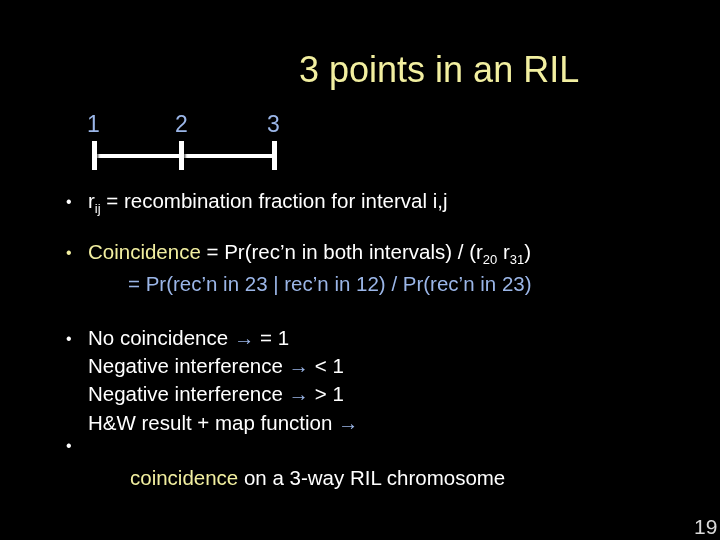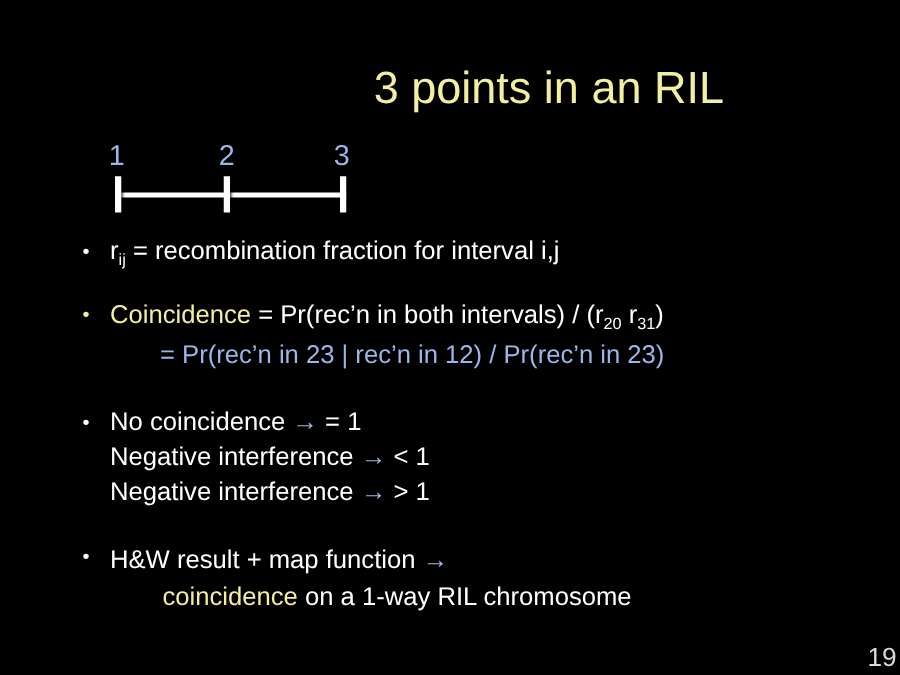--- a/index.html
+++ b/index.html
@@ -40,21 +40,21 @@
   }
   .yellow { color:#F2EFA0; }
   .blue   { color:#9BB6E8;text-align:right; }
   sub.s { font-size:13px; position:relative; top:0;margin-top:36px; }
   .r-b1   { top:189px; }  .dot-b1 { top:193px; }
   .r-b2a  { top:240px; }  .dot-b2 { top:244px; }
   .r-b2b  { top:272px; left:128px; }
   .r-b3a  { top:326px; }  .dot-b3 { top:330px; }
   .r-b3b  { top:354px; }
   .r-b3c  { top:382px; }
-  .r-b4a  { top:436px; }  .dot-b4 { top:437px; }
+  .r-b4a  { top:411px; }  .dot-b4 { top:437px; }
   .r-b4b  { top:466px; left:130px; }
   .pagenum {
     position:absolute; left:694px; top:515px;
     font-size:21px; color:#D9D9D9;
     text-shadow:1px 1px 1px rgba(0,0,0,0.9);
   }
 </style>
 </head>
 <body>
 
@@ -92,18 +92,18 @@
   </div>
   <div class="row r-b3c">
     <span>Negative interference </span><span class="blue">→</span><span> &gt; 1</span>
   </div>
 
   <span class="dot dot-b4">•</span>
   <div class="row r-b4a">
     <span>H&amp;W result + map function </span><span class="blue">→</span>
   </div>
   <div class="row r-b4b">
-    <span class="yellow">coincidence</span><span> on a 1-way RIL chromosome</span>
+    <span class="yellow">coincidence</span><span> on a 3-way RIL chromosome</span>
   </div>
 
   <div class="pagenum">19</div>
 
 </div>
 
 </body></html>

